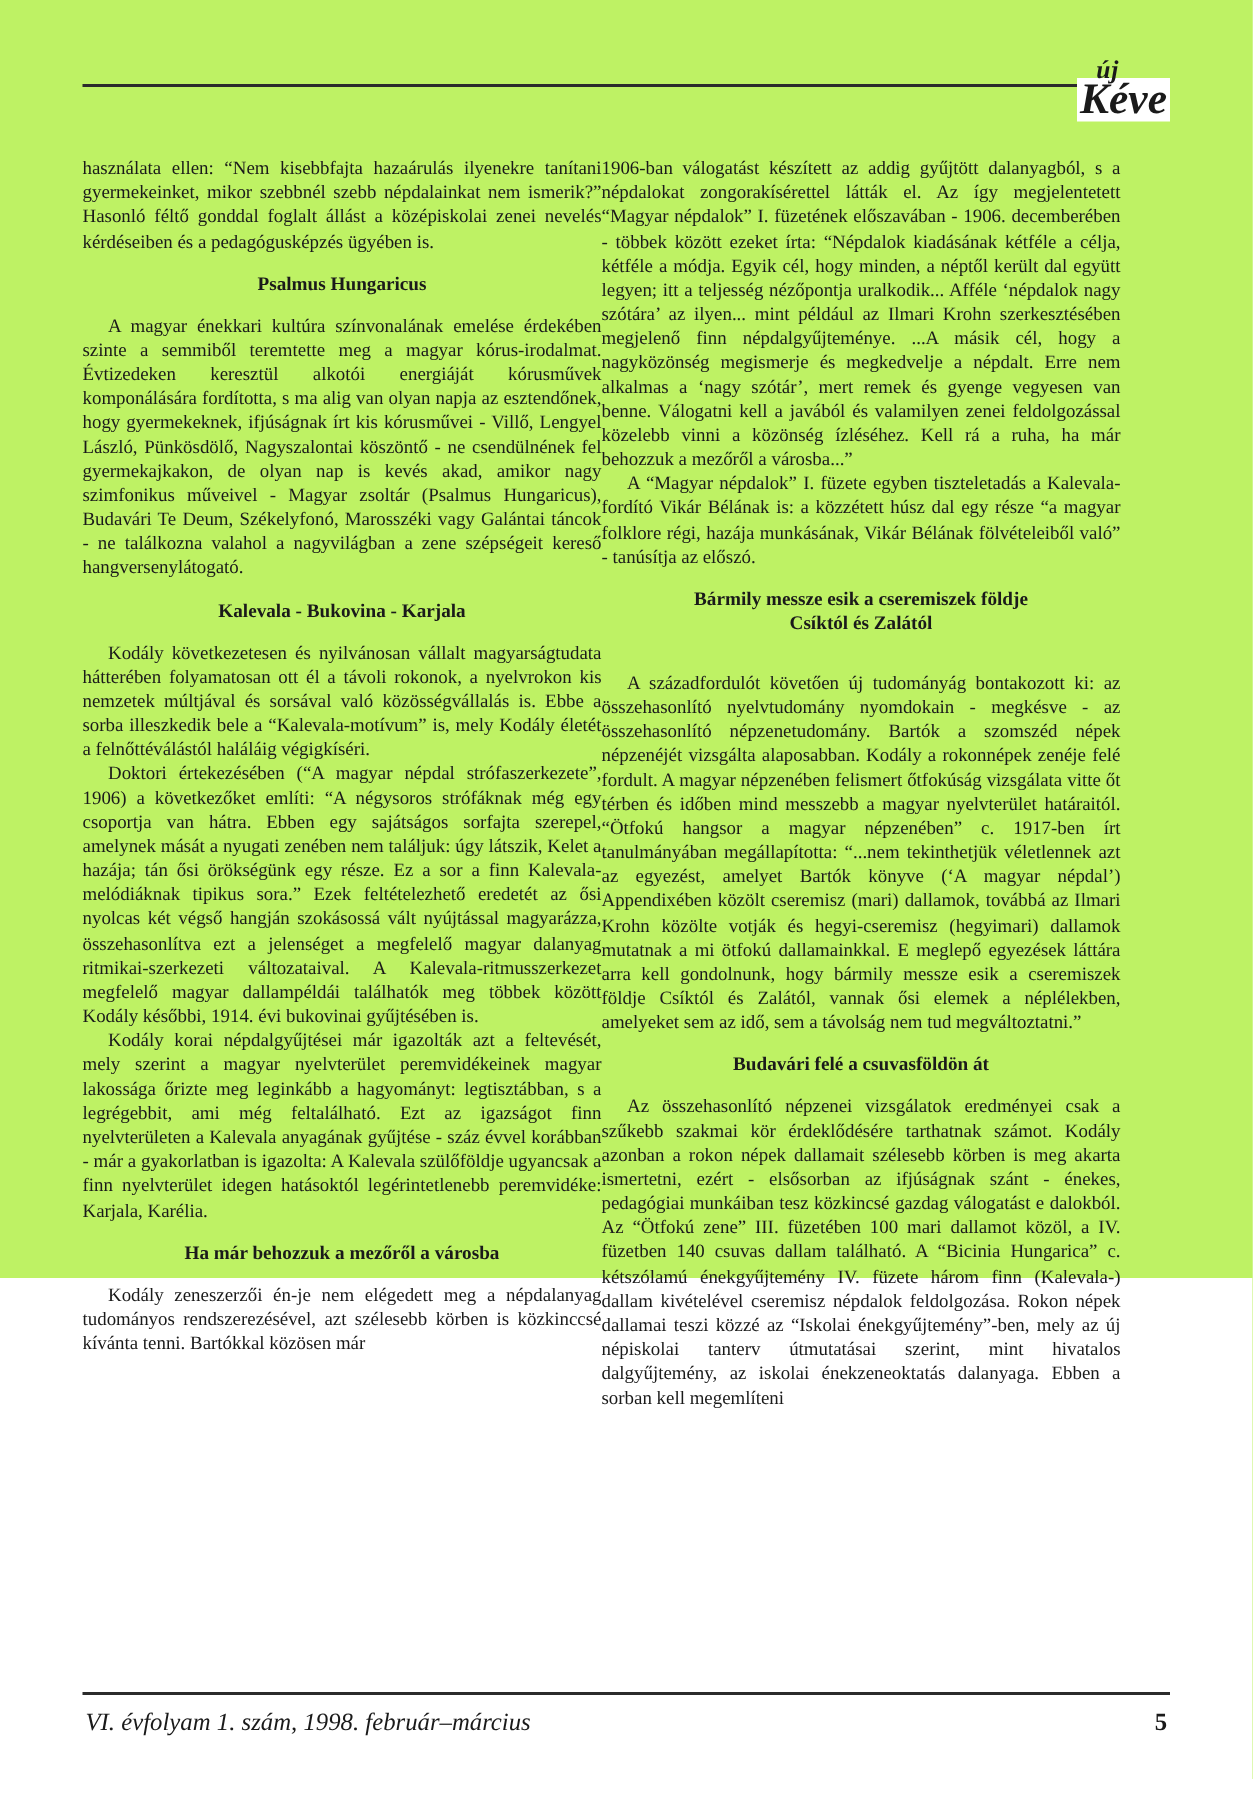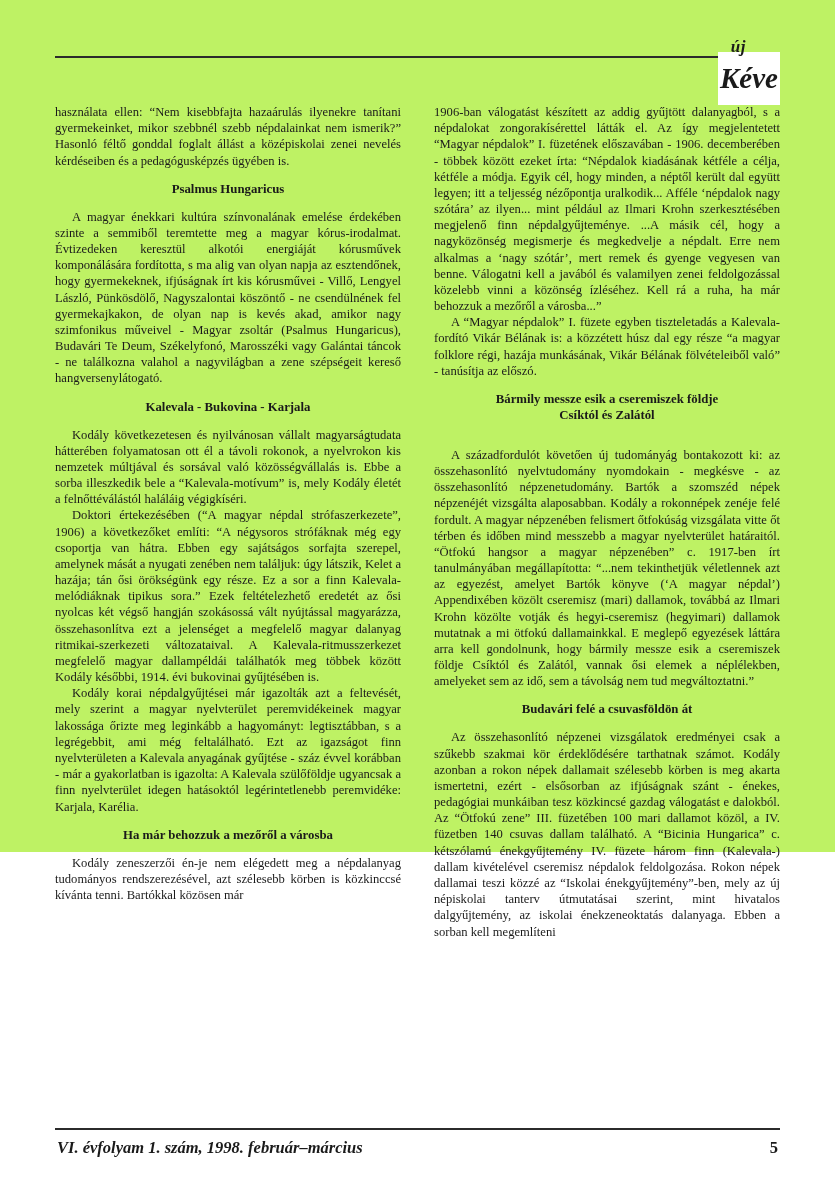--- a/index.html
+++ b/index.html
@@ -57,31 +57,30 @@
     margin-right: 34px;
     margin-bottom: -3px;
   }
   .masthead .logo .keve {
     font-family: "Liberation Serif", serif;
     font-style: italic;
     font-weight: bold;
     font-size: 29px;
     display: block;
     background: #ffffff;
-    padding: 12px 2px;
+    padding: 0 2px;
   }
   
   .columns {
     position: absolute;
     left: 55px;
     top: 104px;
     width: 725px;
     height: 1010px;
     display: flex;
-    gap: 33px;
   }
   .col {
     width: 346px;
     font-size: 12.6px;
     line-height: 1.285;
     text-align: justify;
     hyphens: auto;
   }
   .col p {
     margin: 0;
@@ -117,21 +116,21 @@
     top: 0;
     width: 725px;
     height: 2px;
     background: #2b2b2b;
   }
   .footer .issue {
     position: absolute;
     left: 2px;
     top: 10px;
     font-style: italic;
-    font-weight: bold;
+    font-weight: normal;
     font-size: 16.5px;
   }
   .footer .pageno {
     position: absolute;
     right: 2px;
     top: 10px;
     font-weight: bold;
     font-size: 16.5px;
   }
 </style>

